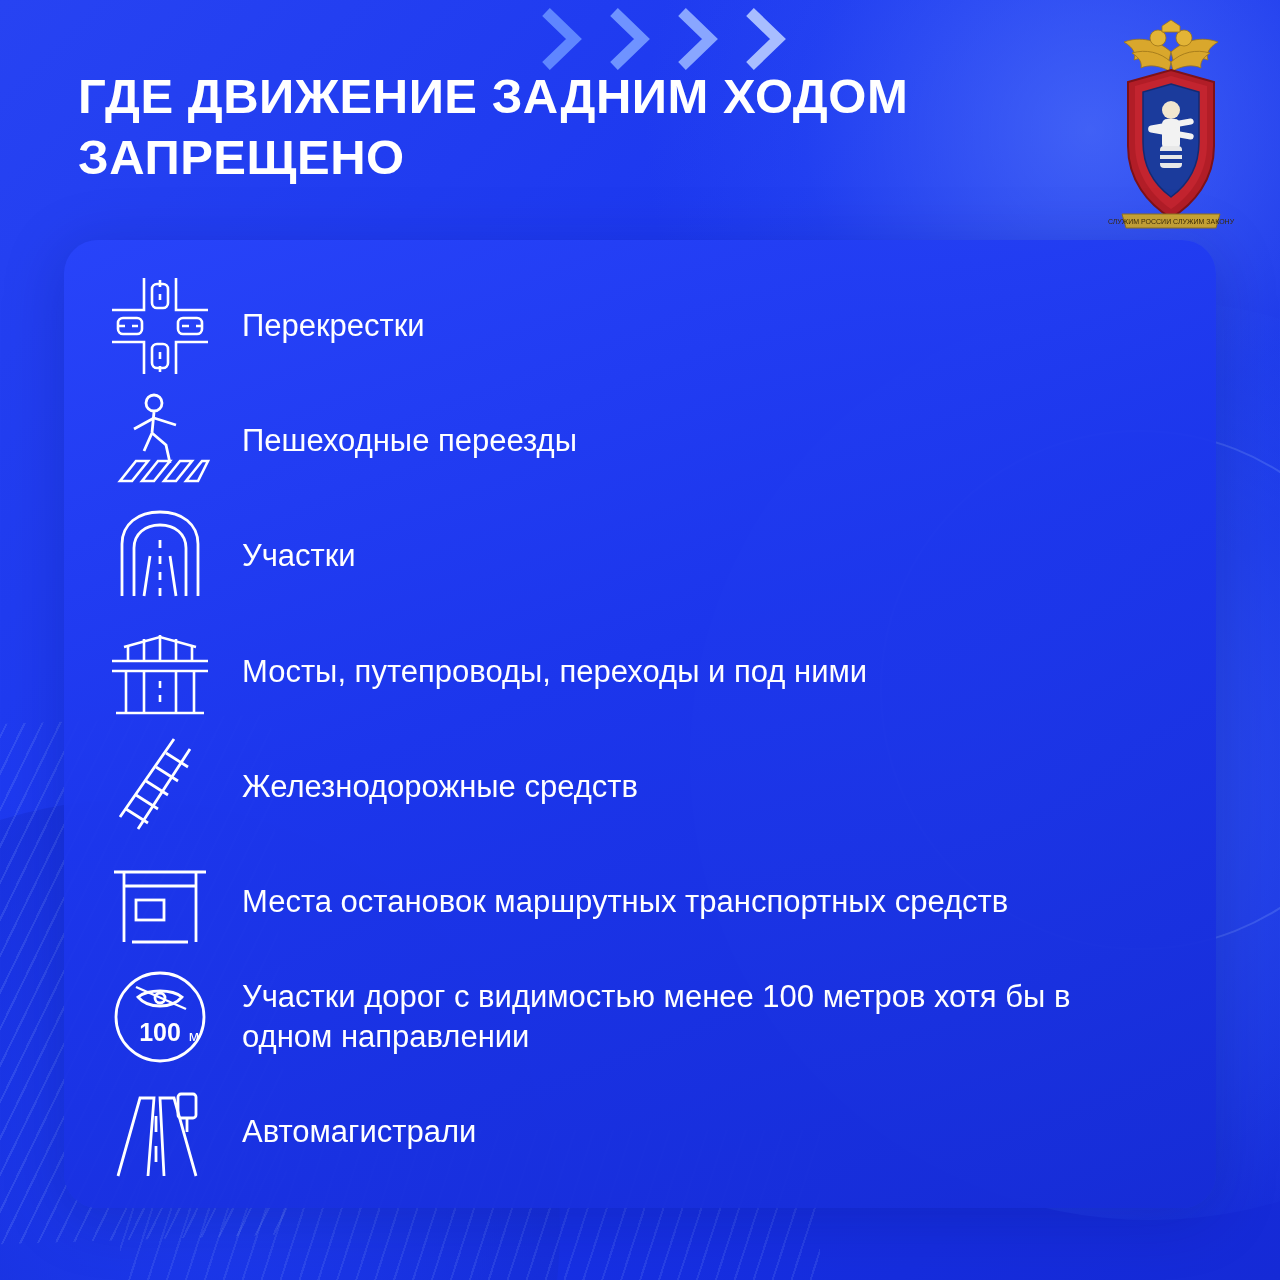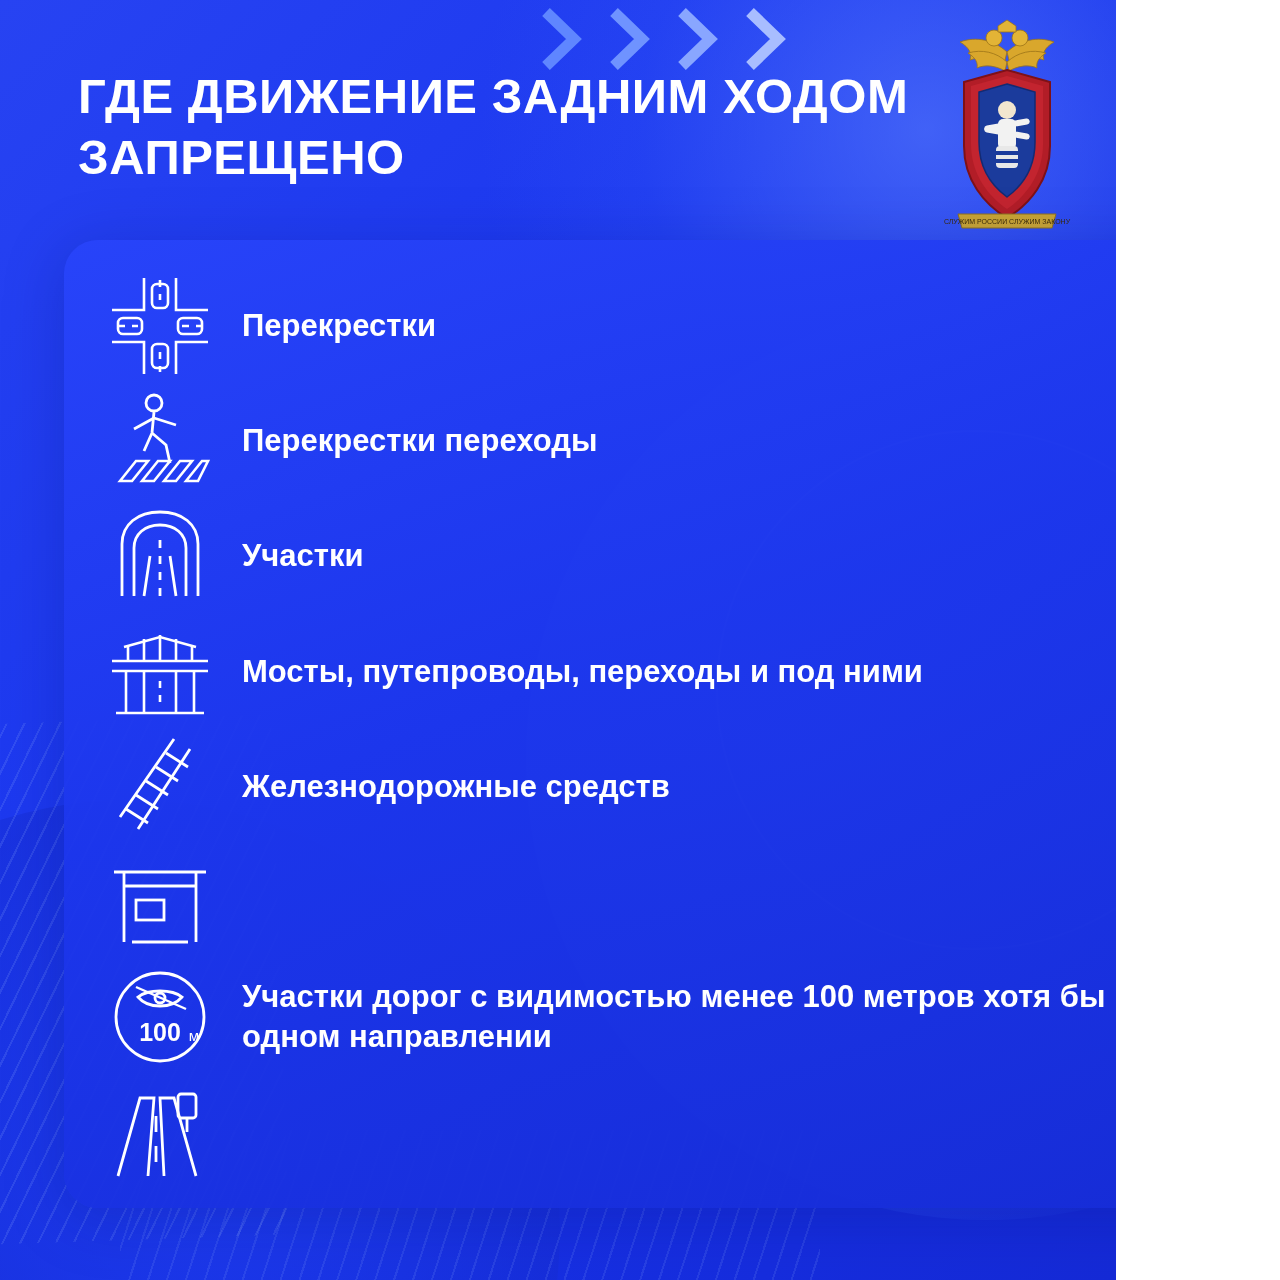--- a/index.html
+++ b/index.html
@@ -6,21 +6,21 @@
 
   html, body {
     width: 1280px;
     height: 1280px;
     overflow: hidden;
     font-family: "Liberation Sans", sans-serif;
   }
 
   #poster {
     position: relative;
-    width: 1116px;
+    width: 1280px;
     height: 1280px;
     background: #1b35ea;
     overflow: hidden;
   }
 
   
   .bg-base {
     position: absolute;
     inset: 0;
     background: linear-gradient(135deg, #2743f2 0%, #1c38ef 38%, #1730e4 70%, #152ad6 100%);
@@ -153,21 +153,20 @@
     display: flex;
     align-items: flex-start;
     justify-content: center;
   }
   .row .icon svg { display: block; }
   .row .label {
     color: #ffffff;
     font-size: 31px;
     line-height: 1.28;
     max-width: 900px;
-    font-weight: bold;
   }
 </style>
 </head>
 <body>
 
 <div id="poster">
 
   <div class="bg-base"></div>
   <div class="bg-glow-tr"></div>
   <div class="bg-arc"></div>
@@ -263,21 +262,21 @@
           <path d="M50 27 L48 48 L40 66 M48 48 L62 60 L66 78"></path>
           <path d="M50 33 L30 44 M50 33 L72 40"></path>
           <g stroke-width="2.6">
             <path d="M16 96 L32 76 L44 76 L28 96 Z"></path>
             <path d="M38 96 L54 76 L66 76 L50 96 Z"></path>
             <path d="M60 96 L76 76 L88 76 L72 96 Z"></path>
             <path d="M82 96 L98 76 L104 76 L94 96 Z"></path>
           </g>
         </svg>
       </span>
-      <span class="label">Перекрестки переходы</span>
+      <span class="label">Пешеходные переезды</span>
     </div>
 
     <div class="row">
       <span class="icon">
         <svg viewBox="0 0 112 112" width="112" height="112" fill="none" stroke="#ffffff" stroke-width="2.8">
           <path d="M18 96 L18 44 C18 24 34 12 56 12 C78 12 94 24 94 44 L94 96"></path>
           <path d="M30 96 L30 48 C30 34 41 25 56 25 C71 25 82 34 82 48 L82 96"></path>
           <path d="M56 40 L56 96" stroke-dasharray="8 8"></path>
           <path d="M40 96 L46 56 M72 96 L66 56"></path>
         </svg>
@@ -312,20 +311,21 @@
     <div class="row">
       <span class="icon">
         <svg viewBox="0 0 112 112" width="112" height="112" fill="none" stroke="#ffffff" stroke-width="2.8">
           <path d="M10 26 L102 26"></path>
           <path d="M20 26 L20 96 M92 26 L92 96"></path>
           <path d="M20 40 L92 40"></path>
           <rect x="32" y="54" width="28" height="20"></rect>
           <path d="M28 96 L84 96"></path>
         </svg>
       </span>
+      <span class="label">Места остановок маршрутных транспортных средств</span>
     </div>
 
     <div class="row">
       <span class="icon">
         <svg viewBox="0 0 112 112" width="112" height="112" fill="none" stroke="#ffffff" stroke-width="2.8">
           <circle cx="56" cy="56" r="44"></circle>
           <path d="M34 36 C44 28 68 28 78 36 C68 48 44 48 34 36 Z"></path>
           <circle cx="56" cy="37" r="5"></circle>
           <path d="M32 26 L82 48" stroke-width="2.4"></path>
           <text x="56" y="80" text-anchor="middle" font-family="Liberation Sans, sans-serif" font-size="25" font-weight="bold" fill="#ffffff" stroke="none">100</text>
@@ -338,16 +338,17 @@
     <div class="row">
       <span class="icon">
         <svg viewBox="0 0 112 112" width="112" height="112" fill="none" stroke="#ffffff" stroke-width="2.8">
           <path d="M14 100 L36 22 L50 22 L44 100"></path>
           <path d="M60 100 L56 22 L70 22 L92 100"></path>
           <path d="M52 40 L52 56 M52 70 L52 86"></path>
           <rect x="74" y="18" width="18" height="24" rx="3"></rect>
           <path d="M83 42 L83 56"></path>
         </svg>
       </span>
+      <span class="label">Автомагистрали</span>
     </div>
 
   </div>
 </div>
 
 </body></html>

